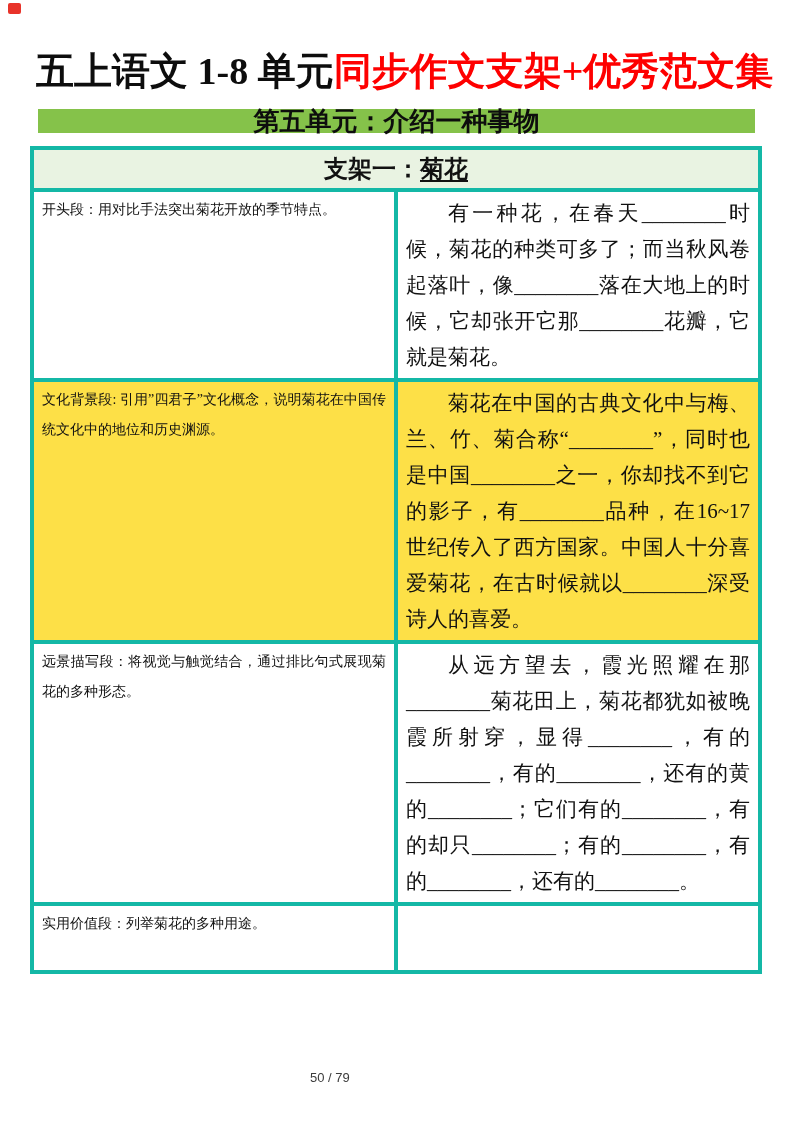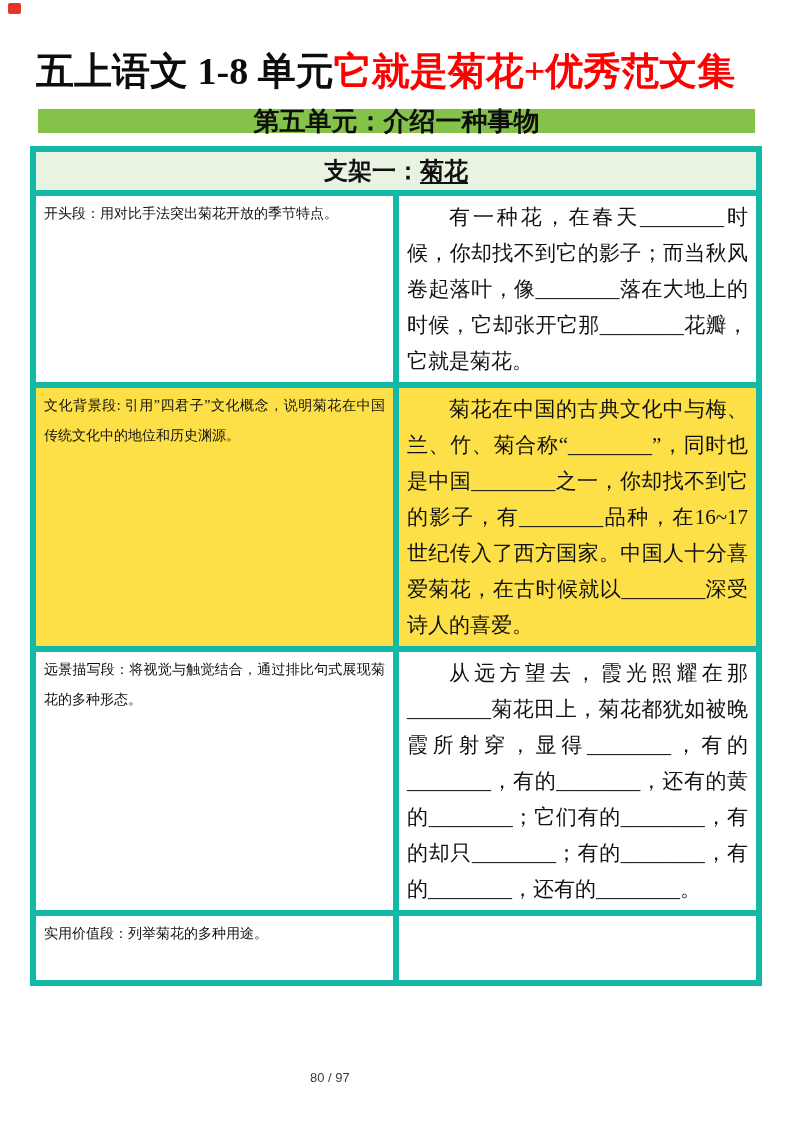--- a/index.html
+++ b/index.html
@@ -30,21 +30,21 @@
     display:flex;align-items:center;justify-content:center;
     font-size:26px;font-weight:bold;color:#0d0d0d;
   }
   table.scaffold{
     position:absolute;left:30px;top:146px;
     width:732px;
     border-collapse:collapse;
     table-layout:fixed;
   }
   table.scaffold td{
-    border:6px solid #14b8a6;
+    border:4px solid #14b8a6;
     vertical-align:top;
     padding:3px 8px;
   }
   td.scaffold-header{
     height:32px;
     background:#e9f3e2;
     text-align:center;vertical-align:middle;
     font-size:24px;font-weight:bold;
     padding:2px 0;
   }
@@ -74,39 +74,39 @@
   }
 </style>
 </head>
 <body>
 
 <div class="page">
 
   <div class="corner-mark"></div>
 
   <div class="doc-title">
-    <span class="t-black">五上语文 1-8 单元</span><span class="t-red">它就是菊花+优秀范文集</span>
+    <span class="t-black">五上语文 1-8 单元</span><span class="t-red">同步作文支架+优秀范文集</span>
   </div>
 
   <div class="unit-banner">
     <span>第五单元：介绍一种事物</span>
   </div>
 
   <table class="scaffold">
     <tbody>
       <tr>
         <td class="scaffold-header" colspan="2">
           <span>支架一：</span><span class="topic">菊花</span>
         </td>
       </tr>
 
       <tr class="r1">
         <td class="label-cell">开头段：用对比手法突出菊花开放的季节特点。</td>
         <td class="content-cell">
-          <p>有一种花，在春天________时候，你却找不到它的影子；而当秋风卷起落叶，像________落在大地上的时候，它却张开它那________花瓣，它就是菊花。</p>
+          <p>有一种花，在春天________时候，菊花的种类可多了；而当秋风卷起落叶，像________落在大地上的时候，它却张开它那________花瓣，它就是菊花。</p>
         </td>
       </tr>
 
       <tr class="r2 shade">
         <td class="label-cell">文化背景段: 引用”四君子”文化概念，说明菊花在中国传统文化中的地位和历史渊源。</td>
         <td class="content-cell">
           <p>菊花在中国的古典文化中与梅、兰、竹、菊合称“________”，同时也是中国________之一，你却找不到它的影子，有________品种，在16~17世纪传入了西方国家。中国人十分喜爱菊花，在古时候就以________深受诗人的喜爱。</p>
         </td>
       </tr>
 
@@ -121,15 +121,15 @@
       <tr class="r5">
         <td class="label-cell">实用价值段：列举菊花的多种用途。</td>
         <td class="content-cell">
           
         </td>
       </tr>
 
     </tbody>
   </table>
 
-  <div class="page-indicator">80 / 97</div>
+  <div class="page-indicator">50 / 79</div>
 
 </div>
 
 </body></html>

